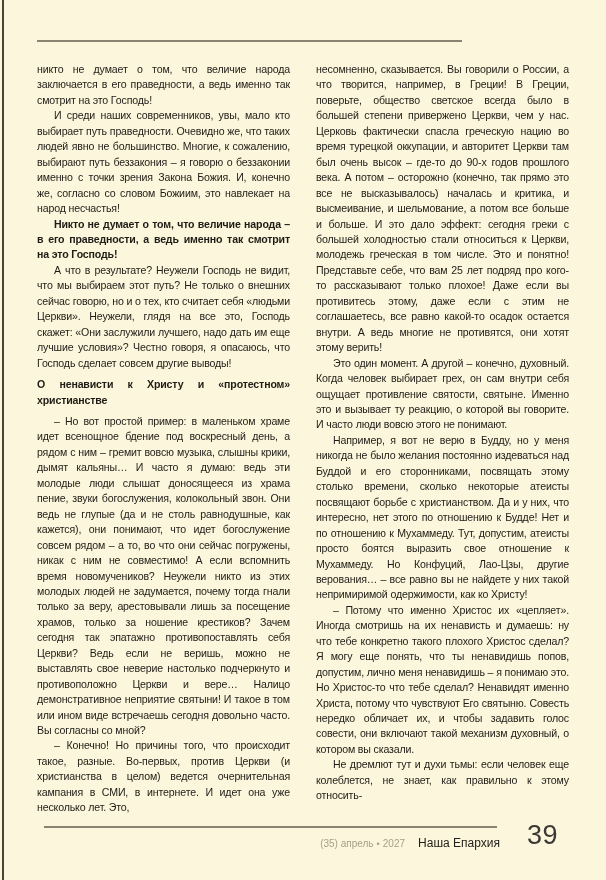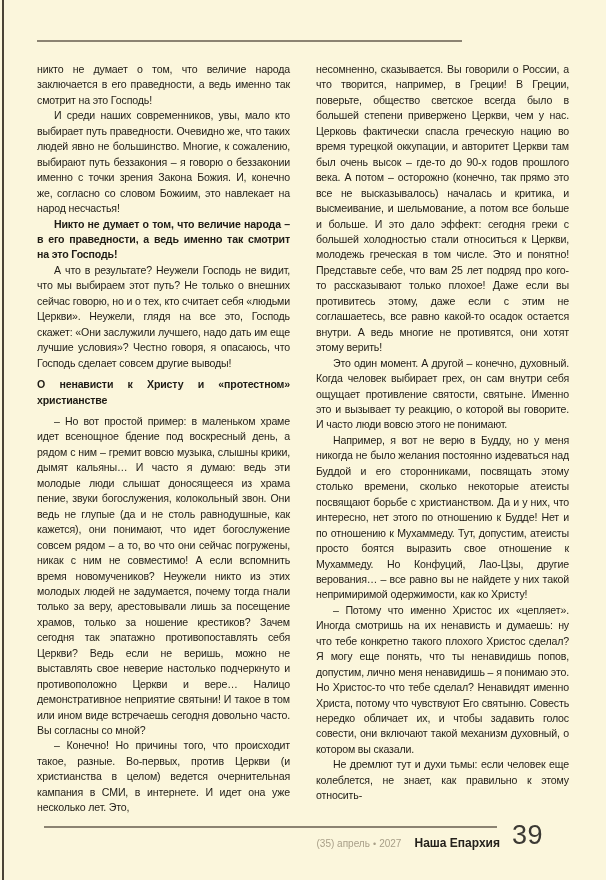--- a/index.html
+++ b/index.html
@@ -37,24 +37,24 @@
   .para.heading{
     font-weight:bold;text-indent:0;
     margin:6px 0 6px 0;
   }
   .footer-text{
     position:absolute;left:37px;top:836px;width:463px;
     text-align:right;font-size:11px;white-space:nowrap;
   }
   .footer-text .muted{color:#a89f88;font-size:10px;}
   .footer-text .bullet{color:#a89f88;font-size:9px;}
-  .footer-text .mag{font-weight:bold;color:#24211c;font-size:12px;margin-left:10px;}
+  .footer-text .mag{font-weight:normal;color:#24211c;font-size:12px;margin-left:10px;}
   .page-number{
     position:absolute;left:512px;top:820px;width:46px;
-    font-size:27px;color:#3b3934;text-align:left;letter-spacing:0.5px;
+    font-size:27px;color:#3b3934;text-align:right;letter-spacing:0.5px;
   }
 </style>
 </head>
 <body>
 
 <div class="page">
   <div class="left-edge"></div>
   <div class="rule top"></div>
 
   <div class="columns">

